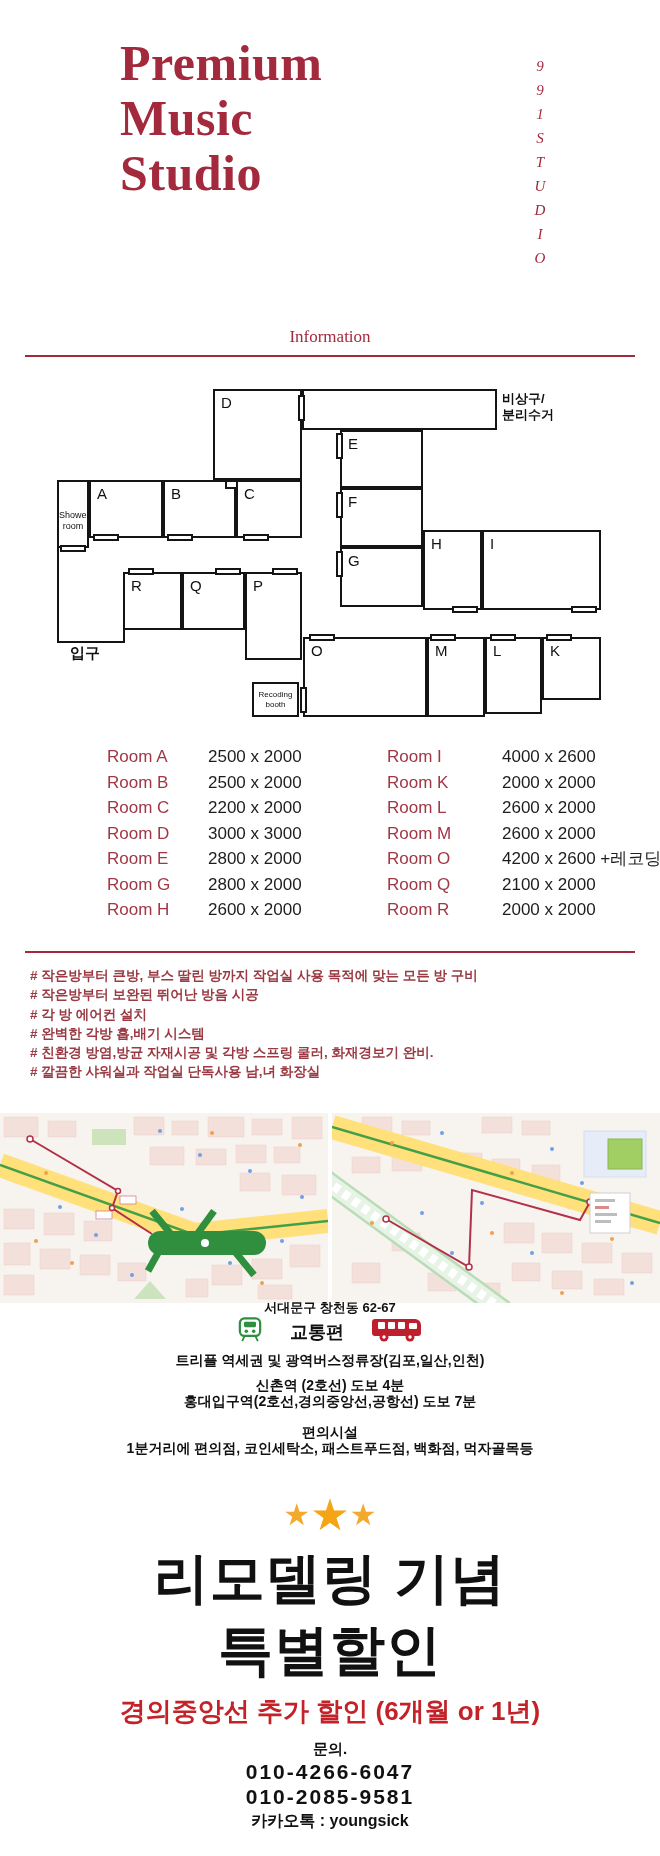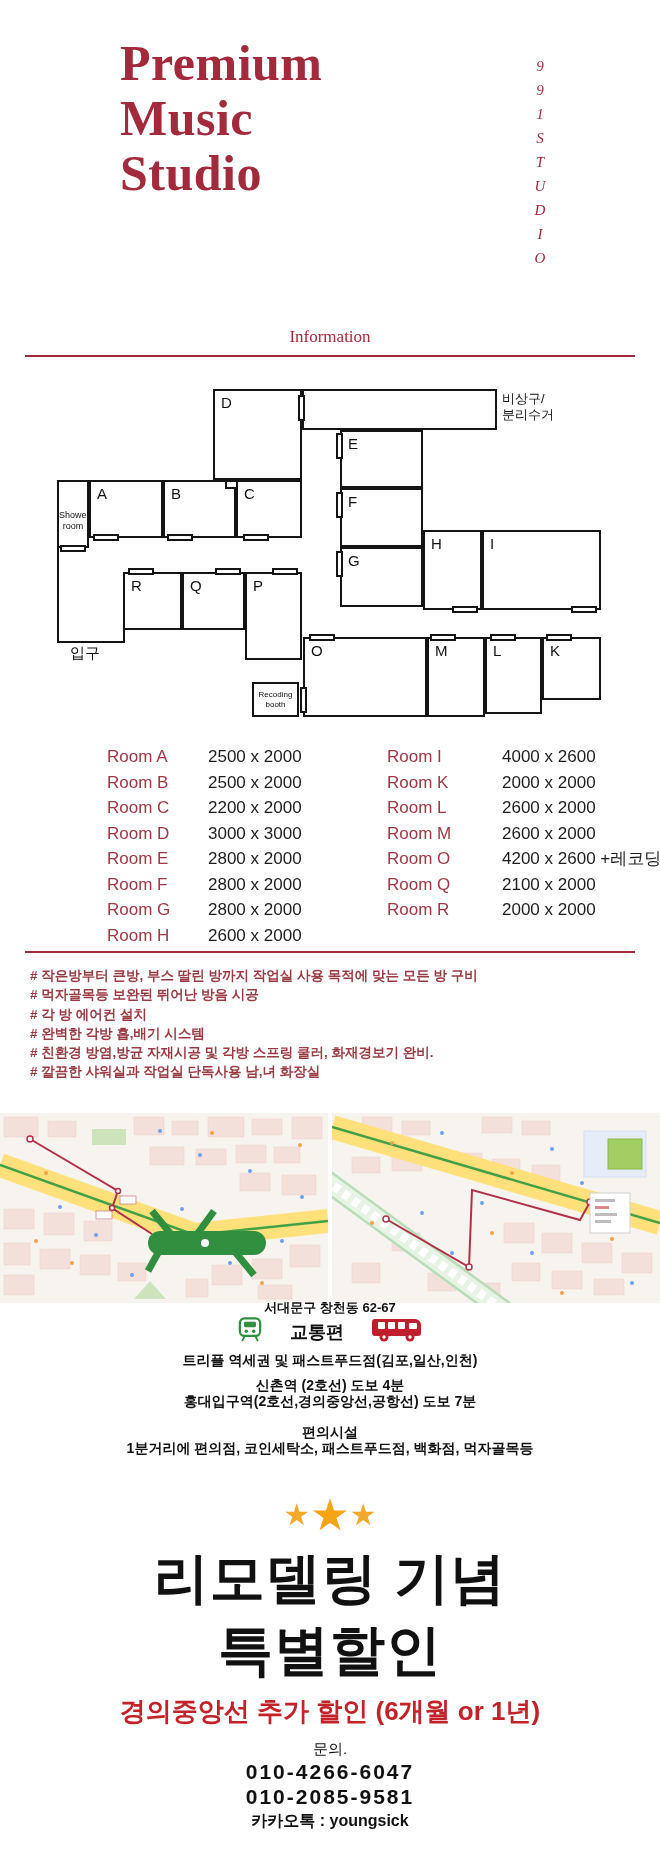--- a/index.html
+++ b/index.html
@@ -17,21 +17,21 @@
              font-family:"Liberation Serif",serif;font-size:17px;color:#a3293c;}
   .redline{position:absolute;left:25px;width:610px;border-top:2px solid #a3293c;}
   
   .fp{position:absolute;left:0;top:385px;width:660px;height:350px;}
   .fp-room{position:absolute;border:2px solid #141414;background:#fff;box-sizing:border-box;}
   .fp-lab{position:absolute;left:6px;top:3px;font-size:15px;color:#111;}
   .door-h{position:absolute;width:26px;height:7px;background:#fff;border:2px solid #141414;
           box-sizing:border-box;z-index:4;}
   .door-v{position:absolute;width:7px;height:26px;background:#fff;border:2px solid #141414;
           box-sizing:border-box;z-index:4;}
-  .fp-note{position:absolute;font-size:13px;font-weight:normal;color:#111;line-height:16px;}
+  .fp-note{position:absolute;font-size:13px;font-weight:bold;color:#111;line-height:16px;}
   .fp-small{font-size:9px;line-height:11px;text-align:center;width:100%;left:0;top:28px;}
   .fp-wall-v{position:absolute;border-left:2px solid #141414;width:0;}
   .fp-wall-h{position:absolute;border-top:2px solid #141414;height:0;}
   
   .rtable{position:absolute;top:744px;font-size:17px;margin-left:32px;}
   .rt-left{left:75px;}
   .rt-right{left:355px;}
   .rt-row{height:25.5px;line-height:25.5px;white-space:nowrap;}
   .rt-name{display:inline-block;color:#a03744;}
   .rt-left .rt-name{width:101px;}
@@ -52,21 +52,21 @@
           color:#111;font-size:14px;line-height:16px;}
   
   .stars{position:absolute;left:0;top:1492px;width:660px;text-align:center;}
   .star{color:#f3a92c;font-size:30px;vertical-align:bottom;line-height:46px;}
   .star-mid{font-size:44px;color:#f5a416;}
   .promo{position:absolute;left:0;width:660px;text-align:center;font-weight:800;
          font-size:55px;color:#111;letter-spacing:1px;}
   .discount{position:absolute;left:0;top:1694px;width:660px;text-align:center;
             font-weight:bold;font-size:26px;color:#c32229;}
   .contact{position:absolute;left:0;width:660px;text-align:center;color:#111;}
-  .c-label{top:1740px;font-size:15px;font-weight:normal;}
+  .c-label{top:1740px;font-size:15px;font-weight:bold;}
   .c-phone1{top:1760px;font-size:21px;font-weight:bold;letter-spacing:2px;}
   .c-phone2{top:1785px;font-size:21px;font-weight:bold;letter-spacing:2px;}
   .c-kakao{top:1811px;font-size:16px;font-weight:bold;}
 </style>
 </head>
 <body>
 
 <div class="page">
 
   <div class="title">
@@ -166,39 +166,38 @@
     <div class="door-h" style="left:546px;top:249px"></div>
     <div class="door-v" style="left:300px;top:302px"></div>
   </div>
 
   <div class="rtable rt-left">
     <div class="rt-row"><span class="rt-name">Room A</span><span class="rt-size">2500 x 2000</span></div>
     <div class="rt-row"><span class="rt-name">Room B</span><span class="rt-size">2500 x 2000</span></div>
     <div class="rt-row"><span class="rt-name">Room C</span><span class="rt-size">2200 x 2000</span></div>
     <div class="rt-row"><span class="rt-name">Room D</span><span class="rt-size">3000 x 3000</span></div>
     <div class="rt-row"><span class="rt-name">Room E</span><span class="rt-size">2800 x 2000</span></div>
-    <div class="rt-row"><span class="rt-name">Room F</span><span class="rt-size">2800 x 2000</span></div>
     <div class="rt-row"><span class="rt-name">Room G</span><span class="rt-size">2800 x 2000</span></div>
     <div class="rt-row"><span class="rt-name">Room H</span><span class="rt-size">2600 x 2000</span></div>
   </div>
   <div class="rtable rt-right">
     <div class="rt-row"><span class="rt-name">Room I</span><span class="rt-size">4000 x 2600</span></div>
     <div class="rt-row"><span class="rt-name">Room K</span><span class="rt-size">2000 x 2000</span></div>
     <div class="rt-row"><span class="rt-name">Room L</span><span class="rt-size">2600 x 2000</span></div>
     <div class="rt-row"><span class="rt-name">Room M</span><span class="rt-size">2600 x 2000</span></div>
     <div class="rt-row"><span class="rt-name">Room O</span><span class="rt-size">4200 x 2600 +레코딩룸</span></div>
     <div class="rt-row"><span class="rt-name">Room Q</span><span class="rt-size">2100 x 2000</span></div>
     <div class="rt-row"><span class="rt-name">Room R</span><span class="rt-size">2000 x 2000</span></div>
   </div>
 
   <div class="redline" style="top:951px"></div>
 
   <div class="features">
     <div># 작은방부터 큰방, 부스 딸린 방까지 작업실 사용 목적에 맞는 모든 방 구비</div>
-    <div># 먹자골목등 보완된 뛰어난 방음 시공</div>
+    <div># 작은방부터 보완된 뛰어난 방음 시공</div>
     <div># 각 방 에어컨 설치</div>
     <div># 완벽한 각방 흡,배기 시스템</div>
     <div># 친환경 방염,방균 자재시공 및 각방 스프링 쿨러, 화재경보기 완비.</div>
     <div># 깔끔한 샤워실과 작업실 단독사용 남,녀 화장실</div>
   </div>
 
   <div class="mapbox" style="left:0">
     <svg width="328" height="190" viewBox="0 0 328 190">
       <rect width="328" height="190" fill="#f7f4f0"></rect>
       <g fill="#f4e0da" stroke="#e9cfc8" stroke-width="0.5">
@@ -354,21 +353,21 @@
         <rect x="16" y="6" width="7" height="7" rx="1" fill="#fff"></rect>
         <rect x="26" y="6" width="7" height="7" rx="1" fill="#fff"></rect>
         <rect x="37" y="7" width="8" height="6" rx="1" fill="#fff"></rect>
         <circle cx="12" cy="21" r="4.5" fill="#bf1f2c"></circle>
           <circle cx="12" cy="21" r="1.7" fill="#fff"></circle>
         <circle cx="38" cy="21" r="4.5" fill="#bf1f2c"></circle>
           <circle cx="38" cy="21" r="1.7" fill="#fff"></circle>
       </svg>
     </span>
   </div>
-  <div class="tlines" style="top:1352px">트리플 역세권 및 패스트푸드점(김포,일산,인천)</div>
+  <div class="tlines" style="top:1352px">트리플 역세권 및 광역버스정류장(김포,일산,인천)</div>
   <div class="tlines" style="top:1377px">신촌역 (2호선) 도보 4분</div>
   <div class="tlines" style="top:1393px">홍대입구역(2호선,경의중앙선,공항선) 도보 7분</div>
   <div class="tlines" style="top:1424px">편의시설</div>
   <div class="tlines" style="top:1440px">1분거리에 편의점, 코인세탁소, 패스트푸드점, 백화점, 먹자골목등</div>
 
   <div class="stars">
     <span class="star">★</span><span class="star star-mid">★</span><span class="star">★</span>
   </div>
   <div class="promo" style="top:1542px">리모델링 기념</div>
   <div class="promo" style="top:1614px">특별할인</div>

